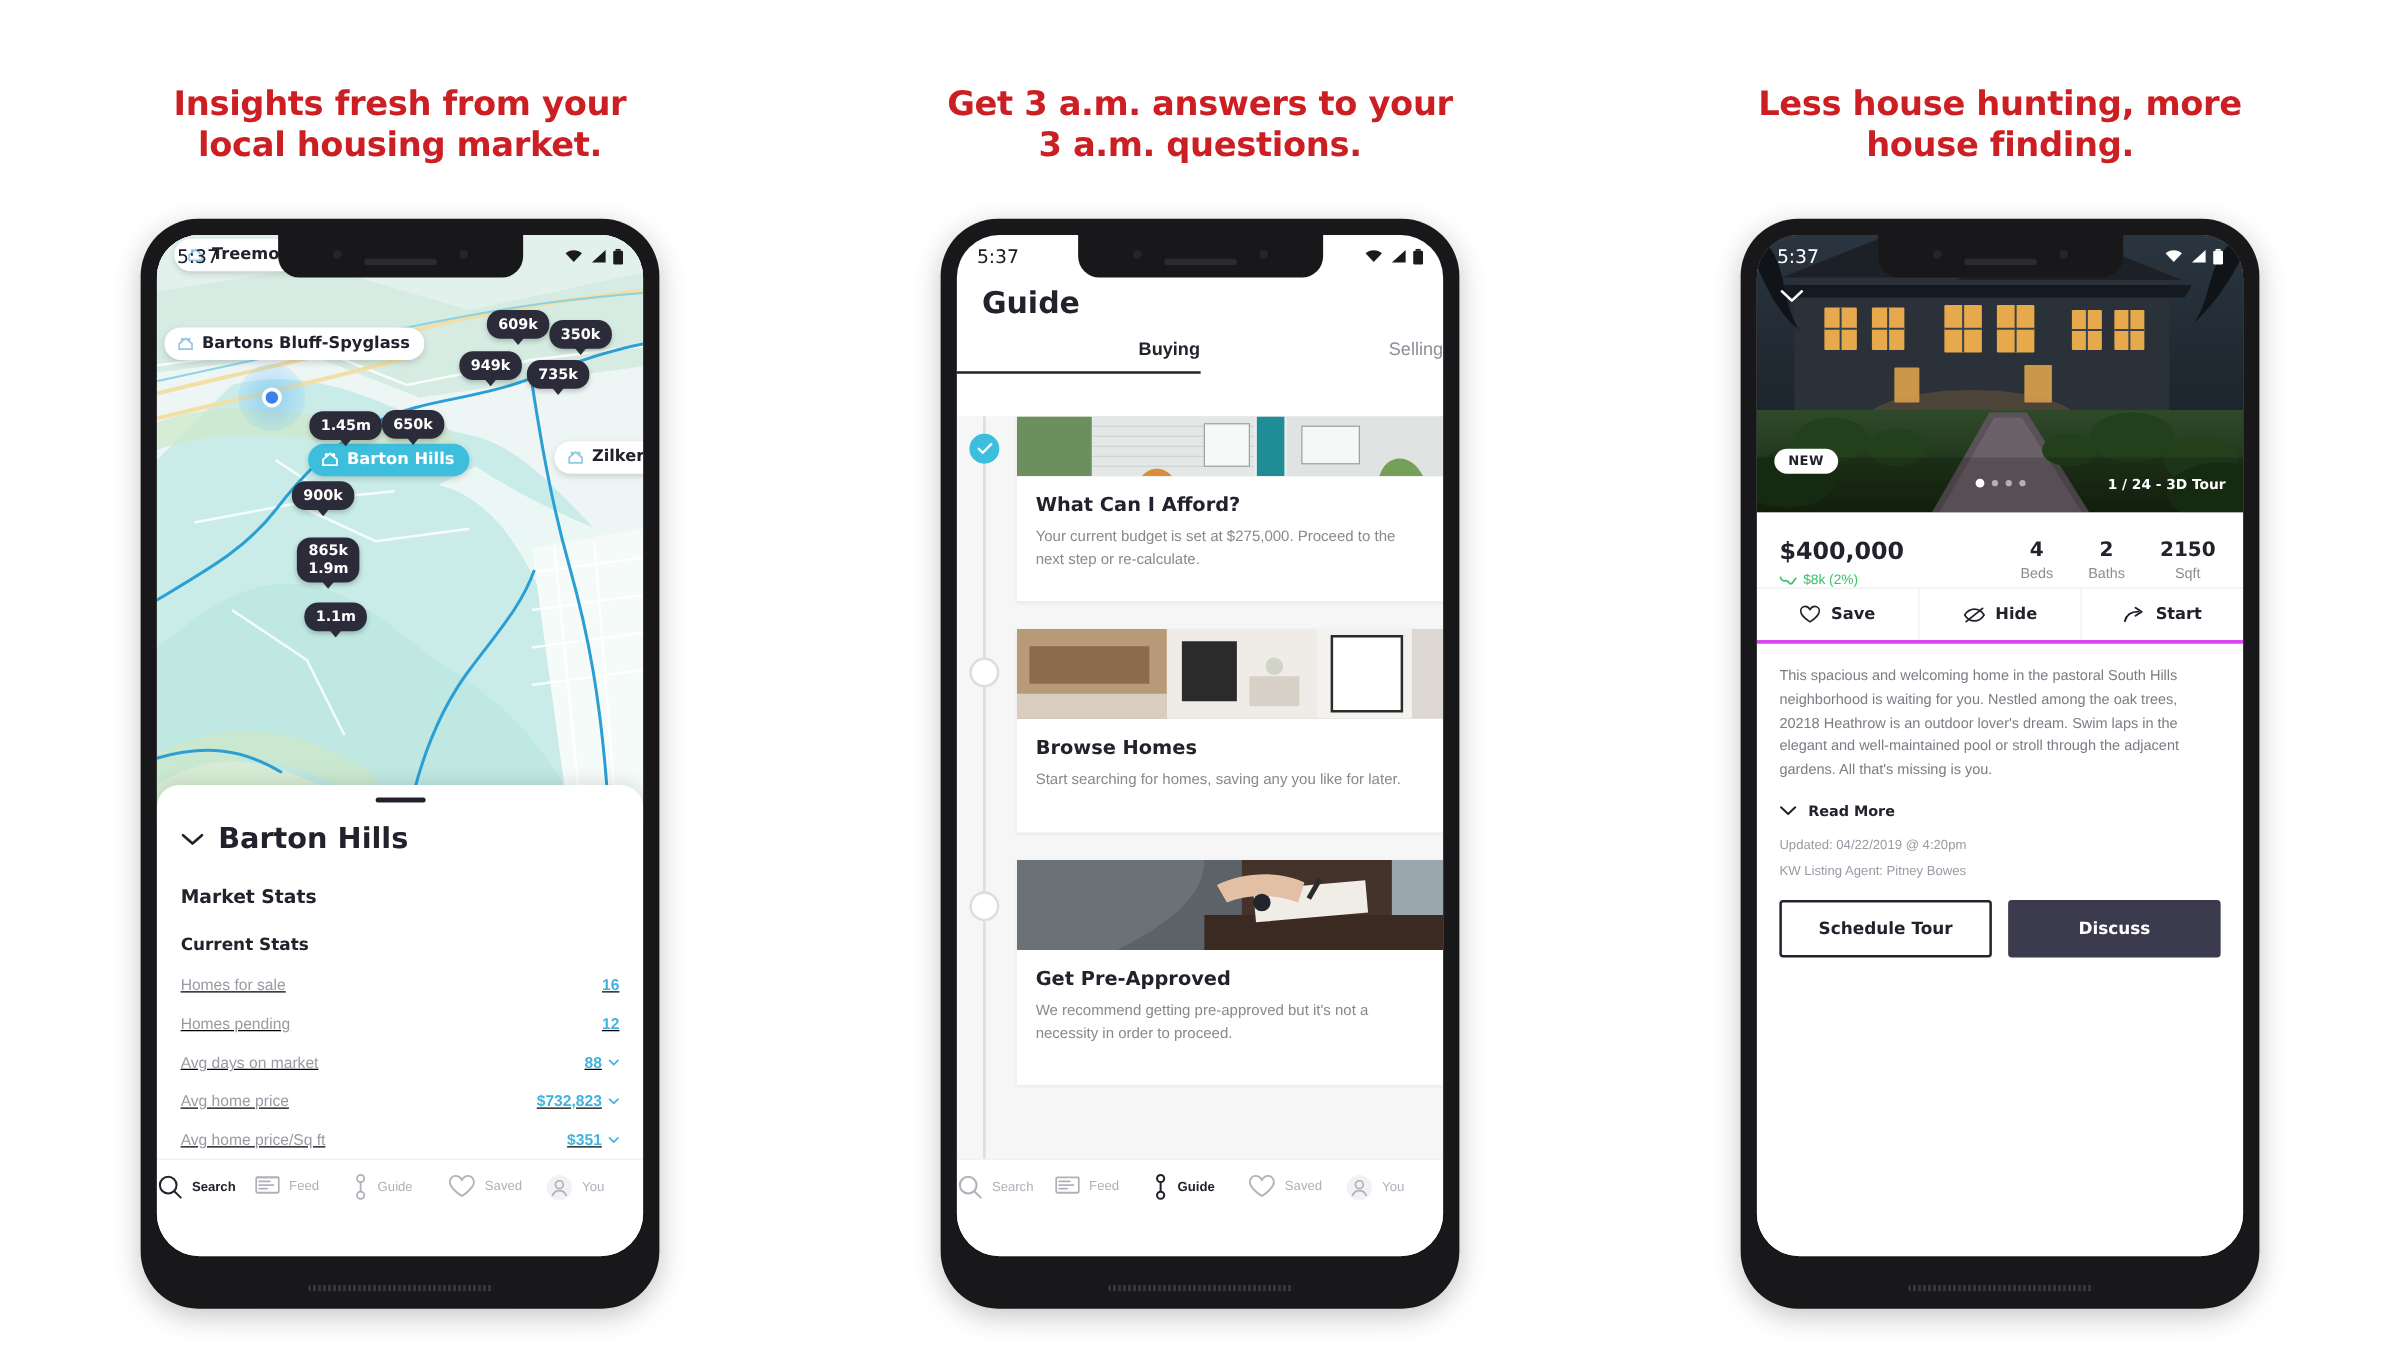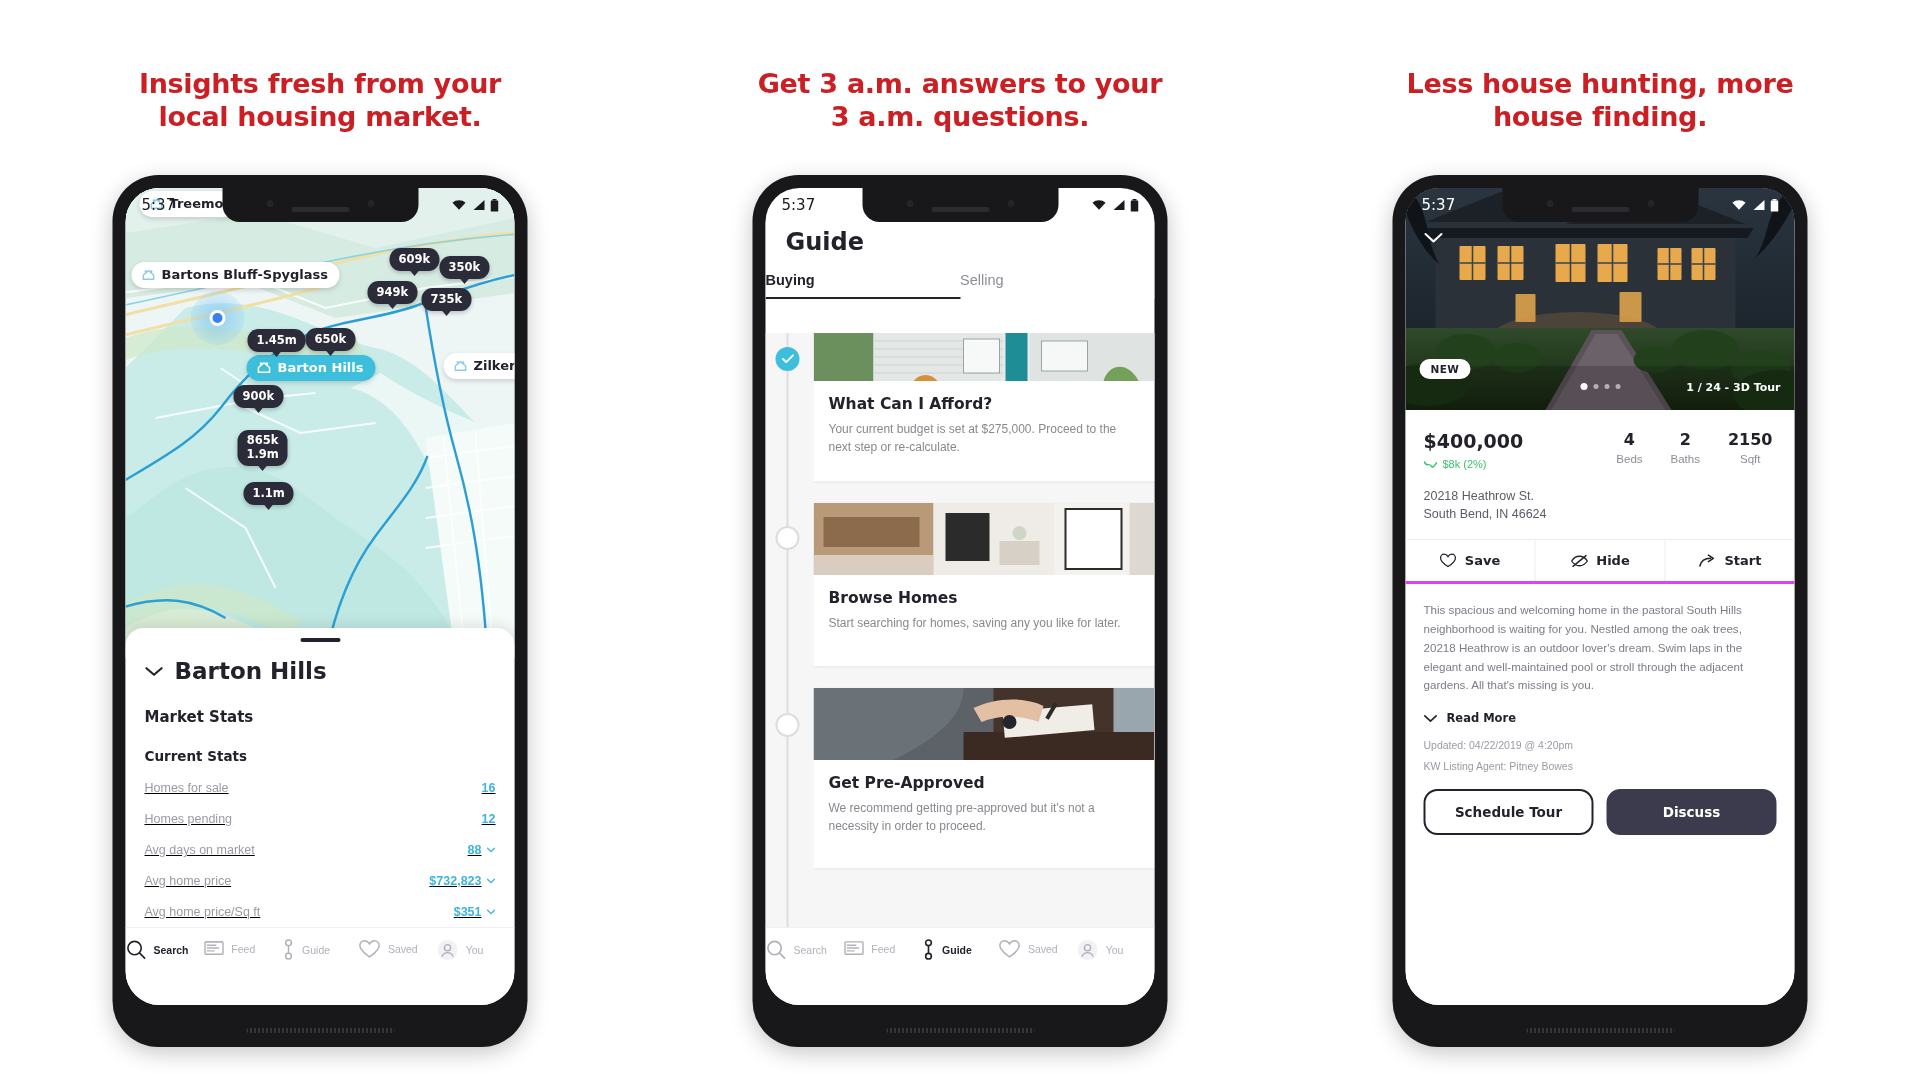--- a/index.html
+++ b/index.html
@@ -130,21 +130,21 @@
     border-top: 1px solid #f0f0f2;
   }
   .tab { flex: 1; display: flex; flex-direction: row; align-items: center; gap: 7px; text-align: center; }
   .tab span { font-size: 10.5px; color: #b0b0ba; }
   .tab.active span { color: #22222c; font-weight: bold; }
 
   
   .guide-head { position: absolute; top: 34px; left: 0; right: 0; background: #fff; z-index: 20; }
   .guide-title { font-size: 24px; font-weight: bold; color: #22222c; padding: 6px 0 0 20px; font-family: "DejaVu Sans", sans-serif; }
   .guide-tabs { display: flex; margin-top: 16px; position: relative; }
-  .gtab { flex: 1; text-align: left; font-size: 14.5px; padding-bottom: 11px; color: #8e8e99; }
+  .gtab { flex: 1; text-align: right; font-size: 14.5px; padding-bottom: 11px; color: #8e8e99; }
   .gtab.active { color: #22222c; font-weight: bold; }
   .gtab-underline { position: absolute; bottom: 0; left: 0; width: 50%; height: 2.5px; background: #22222c; }
 
   .guide-body { position: absolute; top: 145px; left: 0; right: 0; bottom: 78px; background: #f6f6f7; overflow: hidden; }
   .timeline { position: absolute; left: 21px; top: 0; bottom: 0; width: 2px; background: #dcdce1; }
   .tl-node { position: absolute; left: 10px; width: 24px; height: 24px; border-radius: 50%; background: #fff; border: 2px solid #dcdce1; }
   .tl-node.done { background: #3ebedd; border-color: #3ebedd; display: flex; align-items: center; justify-content: center; }
 
   .gcard {
     position: absolute; left: 48px; right: 0; background: #fff;
@@ -178,21 +178,21 @@
   .fact span { font-size: 11.5px; color: #8c8c95; }
   .address { padding: 17px 18px 16px; font-size: 12.5px; color: #5c5c66; line-height: 1.45; }
   .action-row { display: flex; border-top: 1px solid #eeeef1; border-bottom: 3px solid #d946ef; }
   .action { flex: 1; display: flex; align-items: center; justify-content: center; gap: 8px; padding: 13px 0;
             font-size: 13px; font-weight: bold; color: #22222c; font-family: "DejaVu Sans", sans-serif; }
   .action + .action { border-left: 1px solid #eeeef1; }
   .desc { padding: 17px 18px 0; font-size: 11.6px; color: #7c7c86; line-height: 1.62; }
   .readmore { display: flex; align-items: center; gap: 9px; padding: 16px 18px 0; font-size: 11.5px; font-weight: bold; color: #22222c; font-family: "DejaVu Sans", sans-serif; }
   .meta-line { padding: 14px 18px 0; font-size: 10.5px; color: #9a9aa4; }
   .cta-row { display: flex; gap: 13px; padding: 17px 18px 0; }
-  .btn { flex: 1; text-align: center; padding: 13px 0; font-size: 13.5px; font-weight: bold; border-radius: 14px; font-family: "DejaVu Sans", sans-serif; }
+  .btn { flex: 1; text-align: center; padding: 13px 0; font-size: 13.5px; font-weight: bold; border-radius: 3px; font-family: "DejaVu Sans", sans-serif; }
   .btn-outline { border: 2px solid #22222c; color: #22222c; background: #fff; }
   .btn-solid { background: #3b3b4d; color: #fff; border: 2px solid #3b3b4d; }
 </style>
 </head>
 <body>
 
 <div class="stage">
 
   <div class="panel panel-1">
     <div class="headline">Insights fresh from your local housing market.</div>
@@ -674,24 +674,20 @@
                 <b>2</b>
                 <span>Baths</span>
               </div>
               <div class="fact">
                 <b>2150</b>
                 <span>Sqft</span>
               </div>
             </div>
           </div>
 
-          <div class="address">
-            <div>20218 Heathrow St.</div>
-            <div>South Bend, IN 46624</div>
-          </div>
 
           <div class="action-row">
             <div class="action">
               <svg width="17" height="15" viewBox="0 0 24 21">
                   <path d="M12 19 C12 19 1.5 12.5 1.5 6.8 C1.5 3.6 4 1.5 6.6 1.5 C9 1.5 11 3.3 12 5 C13 3.3 15 1.5 17.4 1.5 C20 1.5 22.5 3.6 22.5 6.8 C22.5 12.5 12 19 12 19 Z" fill="none" stroke="#22222c" stroke-width="1.8"></path>
                 </svg>
               <span>Save</span>
             </div>
             <div class="action">
               <svg width="18" height="14" viewBox="0 0 22 16">

